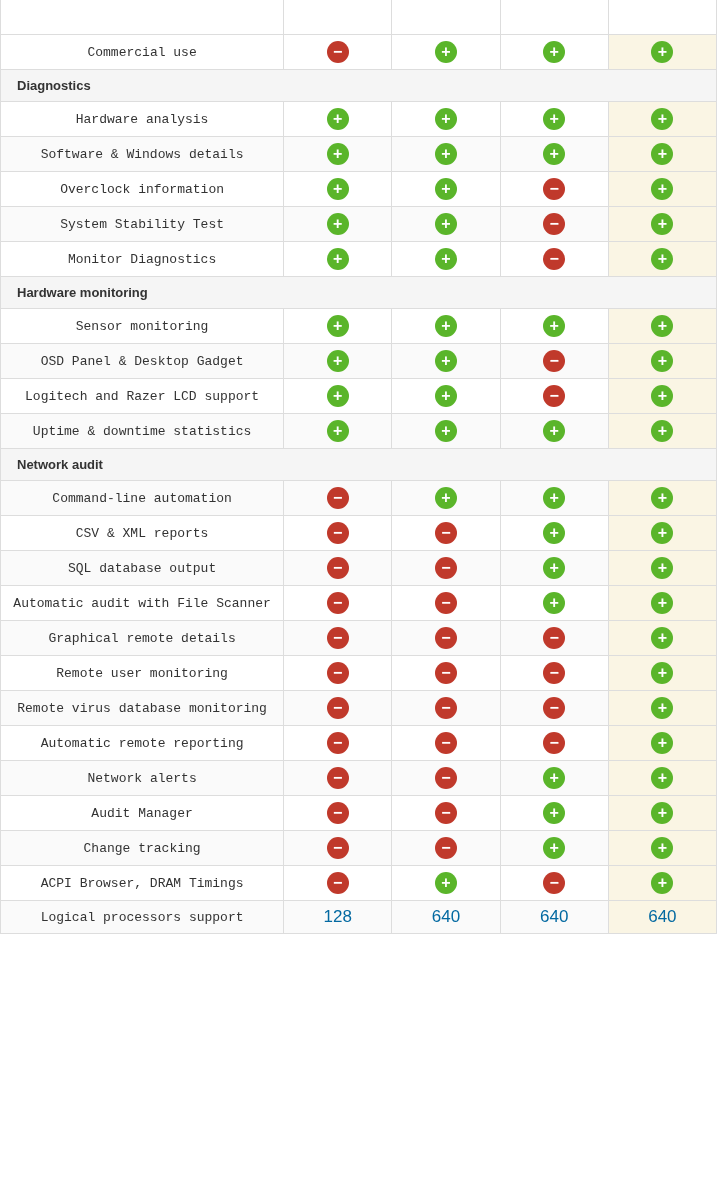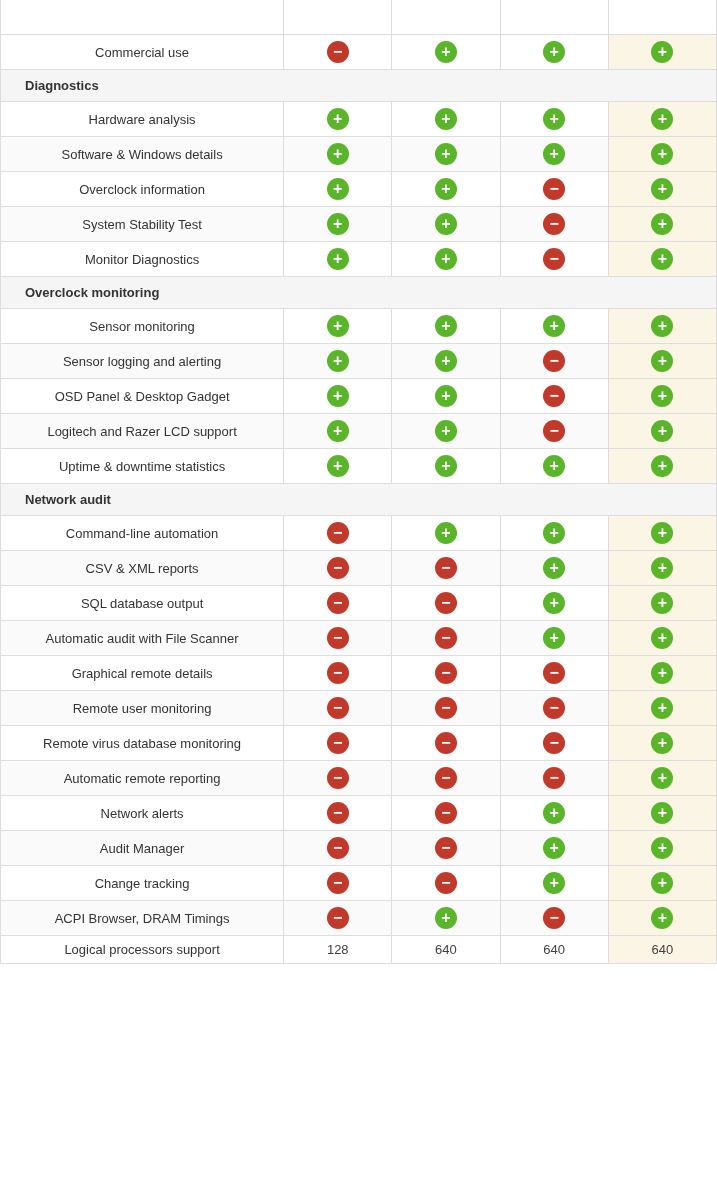--- a/index.html
+++ b/index.html
@@ -25,32 +25,33 @@
       font-weight: bold;
       font-size: 12px;
       color: #333;
       vertical-align: top;
       padding-top: 10px;
       padding-bottom: 10px;
     }
     .col-feature {
       text-align: left;
       width: 280px;
+      font-family: Liberation Mono, monospace;
     }
     .col-product {
       width: 107px;
     }
     .col-business {
       background-color: #faf5e4;
     }
     .section-header td {
       background: #f5f5f5;
       font-weight: bold;
       text-align: left;
-      padding: 8px 24px;
+      padding: 8px 16px;
       border-top: 1px solid #ccc;
     }
     .feature-row td {
       background: #fff;
     }
     .feature-row:nth-child(even) td {
       background: #fafafa;
     }
     .feature-row td.col-business {
       background-color: #faf5e4;
@@ -73,22 +74,22 @@
       height: 22px;
       border-radius: 50%;
       background: #c0392b;
       color: white;
       font-size: 16px;
       line-height: 22px;
       text-align: center;
       font-weight: bold;
     }
     .text-value {
-      font-size: 13px;
-      color: #404040;
+      font-size: 17px;
+      color: #0369a1;
     }
     .header-row th {
       border-top: none;
     }
   </style>
 </head>
 <body>
 
 <table class="comparison-table">
   <thead>
@@ -152,34 +153,27 @@
         <td class="col-business"><span class="icon-yes">+</span></td>
       </tr>
       <tr class="feature-row">
         <td class="col-feature">Monitor Diagnostics</td>
         <td><span class="icon-yes">+</span></td>
         <td><span class="icon-yes">+</span></td>
         <td><span class="icon-no">−</span></td>
         <td class="col-business"><span class="icon-yes">+</span></td>
       </tr>
       <tr class="section-header">
-        <td colspan="5">Overclock monitoring</td>
+        <td colspan="5">Hardware monitoring</td>
       </tr>
       <tr class="feature-row">
         <td class="col-feature">Sensor monitoring</td>
         <td><span class="icon-yes">+</span></td>
         <td><span class="icon-yes">+</span></td>
         <td><span class="icon-yes">+</span></td>
-        <td class="col-business"><span class="icon-yes">+</span></td>
-      </tr>
-      <tr class="feature-row">
-        <td class="col-feature">Sensor logging and alerting</td>
-        <td><span class="icon-yes">+</span></td>
-        <td><span class="icon-yes">+</span></td>
-        <td><span class="icon-no">−</span></td>
         <td class="col-business"><span class="icon-yes">+</span></td>
       </tr>
       <tr class="feature-row">
         <td class="col-feature">OSD Panel &amp; Desktop Gadget</td>
         <td><span class="icon-yes">+</span></td>
         <td><span class="icon-yes">+</span></td>
         <td><span class="icon-no">−</span></td>
         <td class="col-business"><span class="icon-yes">+</span></td>
       </tr>
       <tr class="feature-row">

